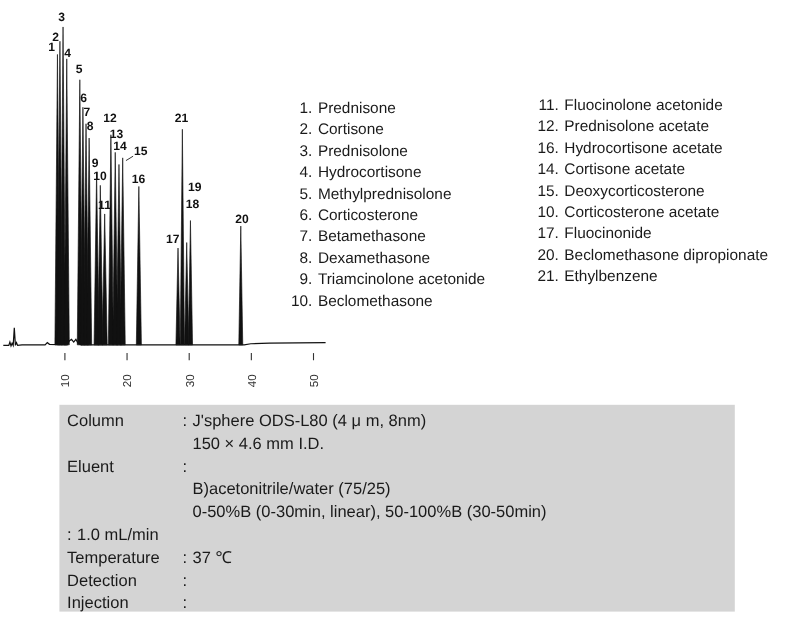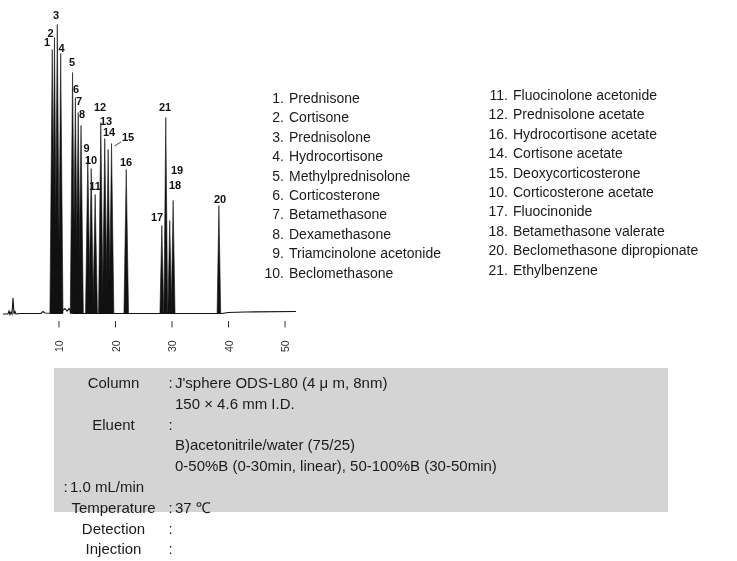--- a/index.html
+++ b/index.html
@@ -12,22 +12,22 @@
   .chart-wrap svg{display:block;width:310px;height:360px;}
   .peak-num{font-family:"Liberation Sans",sans-serif;font-size:11px;font-weight:bold;fill:#111;}
   .tick-num{font-family:"Liberation Sans",sans-serif;font-size:10.5px;fill:#333;}
   
   .legend-col{position:absolute;font-size:14px;line-height:19.4px;white-space:nowrap;}
   .legend-col-1{left:258px;top:89px;}
   .legend-col-2{left:482px;top:86px;}
   .legend-item{display:flex;}
   .legend-num{display:inline-block;width:26px;text-align:right;margin-right:5px;flex:0 0 26px;}
   
-  .conditions{position:absolute;left:54px;top:368px;width:614px;height:144px;
-    padding:5px 0 0 7px;box-sizing:border-box;font-size:15px;line-height:20.8px;white-space:nowrap;text-align:center;}
+  .conditions{position:absolute;left:54px;top:368px;width:614px;height:188px;
+    padding:5px 0 0 7px;box-sizing:border-box;font-size:15px;line-height:20.8px;white-space:nowrap;}
   .cond-line{display:flex;}
   .cl-label{flex:0 0 105px;width:105px;}
   .cl-colon{flex:0 0 9px;width:9px;}
 </style>
 </head>
 <body>
 
 <div class="screen">
 
   <div class="chart-wrap">
@@ -154,24 +154,20 @@
       </div>
       <div class="legend-item">
         <span class="legend-num">10.</span>
         <span class="legend-name">Corticosterone acetate</span>
       </div>
       <div class="legend-item">
         <span class="legend-num">17.</span>
         <span class="legend-name">Fluocinonide</span>
       </div>
       <div class="legend-item">
-        <span class="legend-num">18.</span>
-        <span class="legend-name">Betamethasone valerate</span>
-      </div>
-      <div class="legend-item">
         <span class="legend-num">20.</span>
         <span class="legend-name">Beclomethasone dipropionate</span>
       </div>
       <div class="legend-item">
         <span class="legend-num">21.</span>
         <span class="legend-name">Ethylbenzene</span>
       </div>
     </div>
 
   <div class="conditions" style="background: rgb(212, 212, 212); color: rgb(26, 26, 26);">

